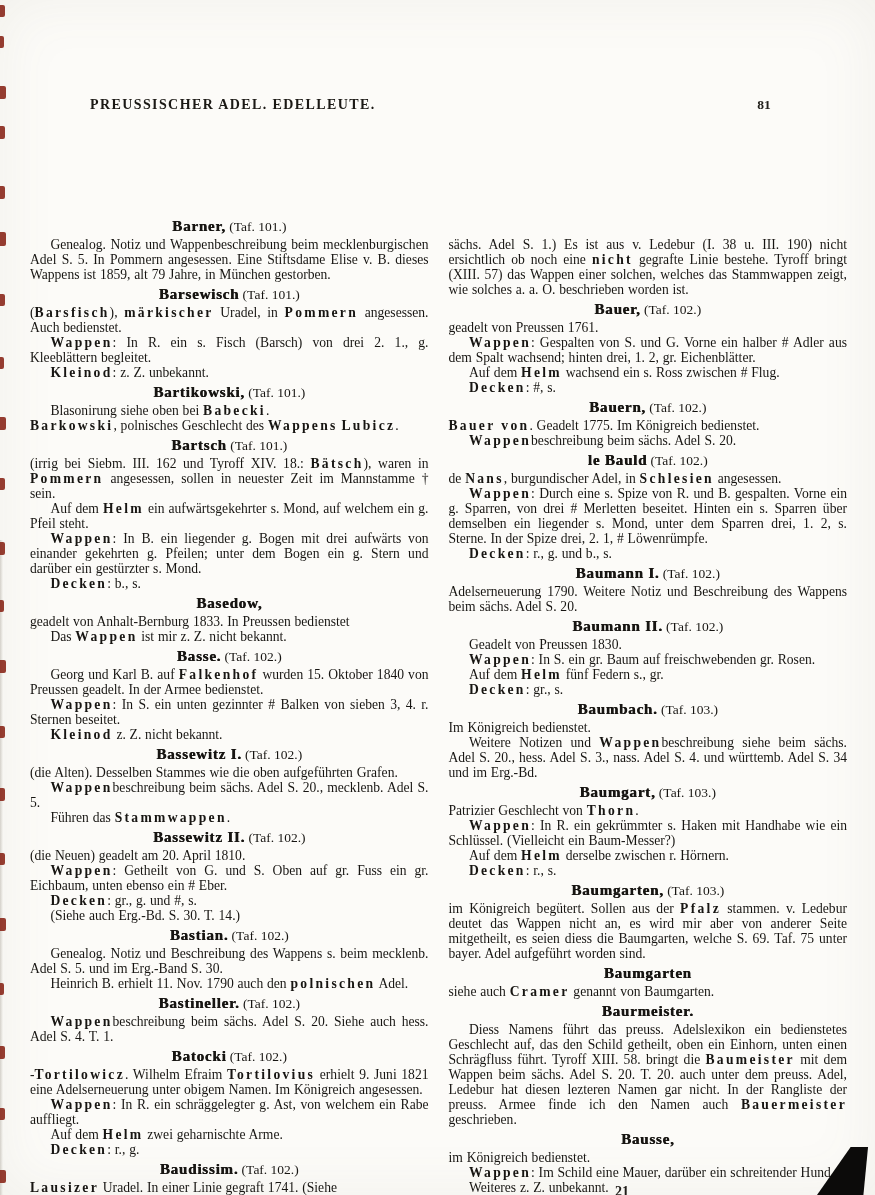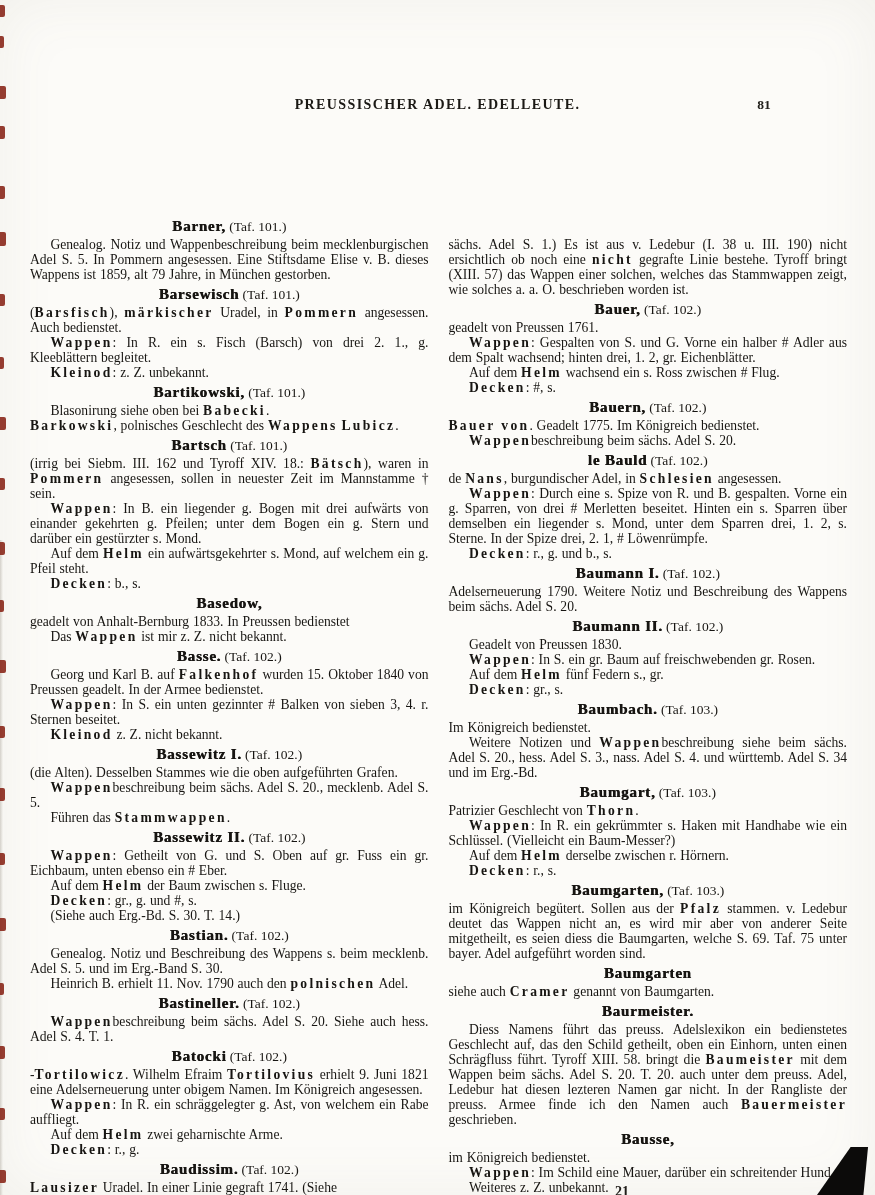--- a/index.html
+++ b/index.html
@@ -9,21 +9,20 @@
     margin:0 auto;
     background:#fcfbf8;
     overflow:hidden;
     font-family:"Liberation Serif","DejaVu Serif",serif;
     color:#171512;
     box-shadow:inset 0 0 60px rgba(120,110,90,.08);
   }
   
   .running-head{
     position:absolute;top:97px;left:90px;right:90px;
-    text-align:center;
     font-size:14px;font-weight:bold;letter-spacing:1.4px;
     color:#1b1915;
   }
   .page-number{
     position:absolute;top:97px;left:742px;width:44px;
     text-align:center;font-size:13.5px;font-weight:bold;color:#22201c;
   }
   
   .columns{
     position:absolute;top:123px;left:30px;right:28px;bottom:0;
@@ -83,22 +82,22 @@
           <p class="p ind"><span class="sperr">Kleinod</span>: z. Z. unbekannt.</p>
         </section>
         <section>
           <h3 class="ehead"><span class="ename">Bartikowski,</span> <span class="etaf">(Taf. 101.)</span></h3>
           <p class="p ind">Blasonirung siehe oben bei <span class="sperr">Babecki</span>.</p>
           <p class="p"><span class="sperr">Barkowski</span>, polnisches Geschlecht des <span class="sperr">Wappens</span> <span class="sperr">Lubicz</span>.</p>
         </section>
         <section>
           <h3 class="ehead"><span class="ename">Bartsch</span> <span class="etaf">(Taf. 101.)</span></h3>
           <p class="p">(irrig bei Siebm. III. 162 und Tyroff XIV. 18.: <span class="sperr">Bätsch</span>), waren in <span class="sperr">Pommern</span> angesessen, sollen in neuester Zeit im Mannstamme † sein.</p>
+          <p class="p ind">Auf dem <span class="sperr">Helm</span> ein aufwärtsgekehrter s. Mond, auf welchem ein g. Pfeil steht.</p>
           <p class="p ind"><span class="sperr">Wappen</span>: In B. ein liegender g. Bogen mit drei aufwärts von einander gekehrten g. Pfeilen; unter dem Bogen ein g. Stern und darüber ein gestürzter s. Mond.</p>
-          <p class="p ind">Auf dem <span class="sperr">Helm</span> ein aufwärtsgekehrter s. Mond, auf welchem ein g. Pfeil steht.</p>
           <p class="p ind"><span class="sperr">Decken</span>: b., s.</p>
         </section>
         <section>
           <h3 class="ehead"><span class="ename">Basedow,</span></h3>
           <p class="p">geadelt von Anhalt-Bernburg 1833. In Preussen bedienstet</p>
           <p class="p ind">Das <span class="sperr">Wappen</span> ist mir z. Z. nicht bekannt.</p>
         </section>
         <section>
           <h3 class="ehead"><span class="ename">Basse.</span> <span class="etaf">(Taf. 102.)</span></h3>
           <p class="p ind">Georg und Karl B. auf <span class="sperr">Falkenhof</span> wurden 15. Oktober 1840 von Preussen geadelt. In der Armee bedienstet.</p>
@@ -106,22 +105,22 @@
           <p class="p ind"><span class="sperr">Kleinod</span> z. Z. nicht bekannt.</p>
         </section>
         <section>
           <h3 class="ehead"><span class="ename">Bassewitz I.</span> <span class="etaf">(Taf. 102.)</span></h3>
           <p class="p">(die Alten). Desselben Stammes wie die oben aufgeführten Grafen.</p>
           <p class="p ind"><span class="sperr">Wappen</span>beschreibung beim sächs. Adel S. 20., mecklenb. Adel S. 5.</p>
           <p class="p ind">Führen das <span class="sperr">Stammwappen</span>.</p>
         </section>
         <section>
           <h3 class="ehead"><span class="ename">Bassewitz II.</span> <span class="etaf">(Taf. 102.)</span></h3>
+          <p class="p">(die Neuen) geadelt am 20. April 1810.</p>
           <p class="p ind"><span class="sperr">Wappen</span>: Getheilt von G. und S. Oben auf gr. Fuss ein gr. Eichbaum, unten ebenso ein # Eber.</p>
-          <p class="p ind">Auf dem <span class="sperr">Helm</span> der Baum zwischen s. Fluge.</p>
           <p class="p ind"><span class="sperr">Decken</span>: gr., g. und #, s.</p>
           <p class="p ind">(Siehe auch Erg.-Bd. S. 30. T. 14.)</p>
         </section>
         <section>
           <h3 class="ehead"><span class="ename">Bastian.</span> <span class="etaf">(Taf. 102.)</span></h3>
           <p class="p ind">Genealog. Notiz und Beschreibung des Wappens s. beim mecklenb. Adel S. 5. und im Erg.-Band S. 30.</p>
           <p class="p ind">Heinrich B. erhielt 11. Nov. 1790 auch den <span class="sperr">polnischen</span> Adel.</p>
         </section>
         <section>
           <h3 class="ehead"><span class="ename">Bastineller.</span> <span class="etaf">(Taf. 102.)</span></h3>

